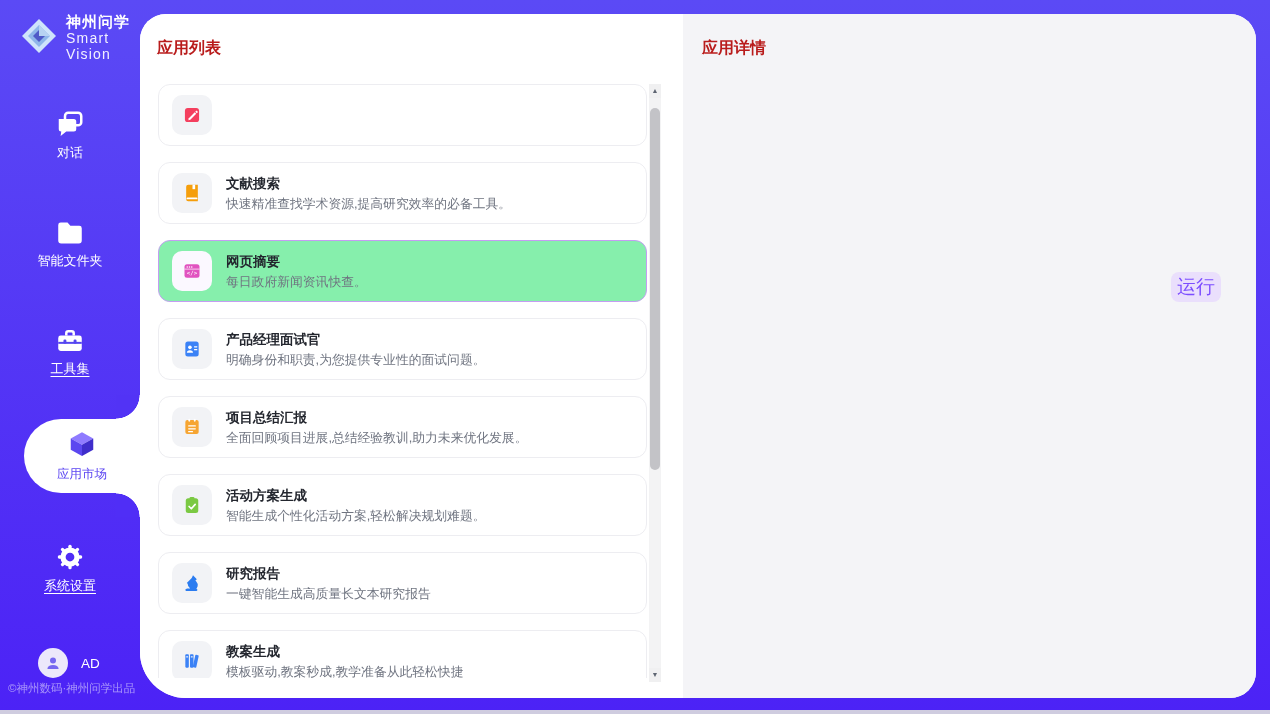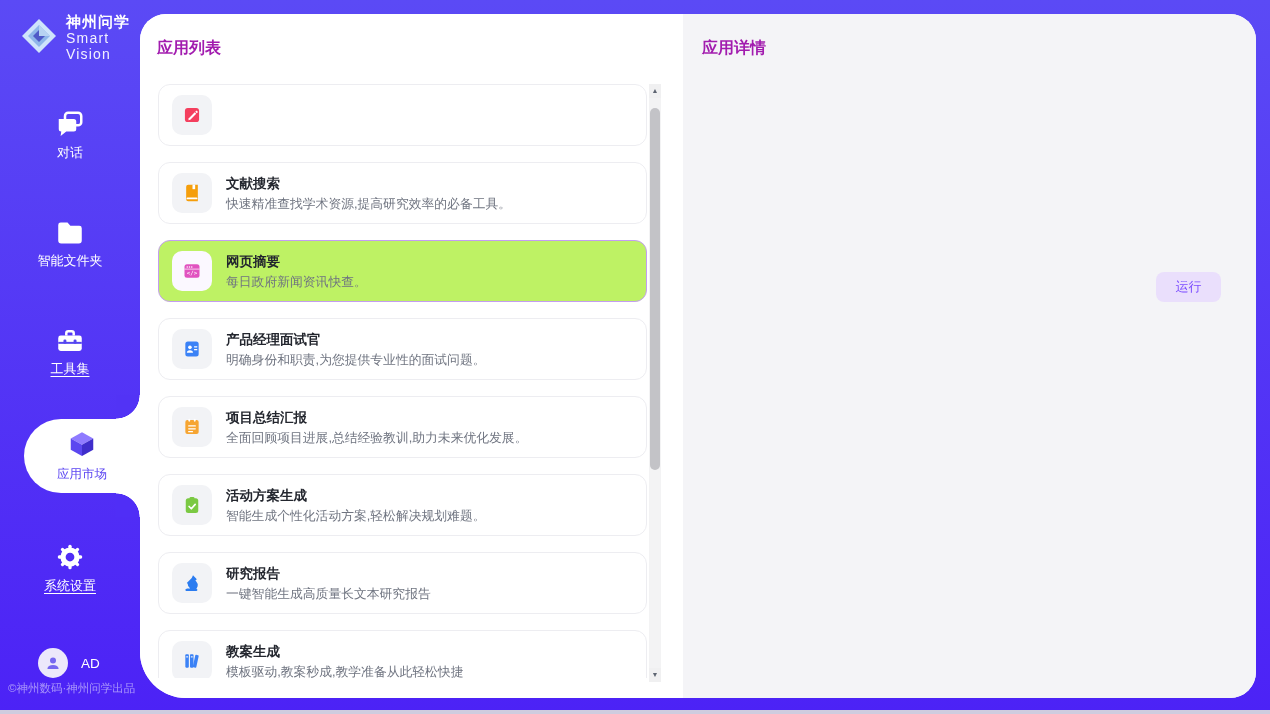--- a/index.html
+++ b/index.html
@@ -27,29 +27,29 @@
   .active-blob svg{margin-top:10px;}
   .user-row{position:absolute;top:648px;left:38px;display:flex;align-items:center;gap:13px;cursor:pointer;}
   .avatar-circle{width:30px;height:30px;border-radius:50%;background:#ece8fb;display:flex;
     align-items:center;justify-content:center;}
   .user-initials{color:#fff;font-size:13.5px;}
   .copyright{position:absolute;bottom:14px;left:8px;font-size:11.5px;color:rgba(255,255,255,.5);white-space:nowrap;}
 
   
   .main-panel{position:absolute;left:140px;top:14px;right:14px;bottom:16px;background:#fff;
     border-radius:26px 26px 26px 46px;overflow:hidden;display:flex;}
-  .panel-header{position:absolute;top:24px;font-size:16px;font-weight:700;color:#a21caf;}
+  .panel-header{position:absolute;top:24px;font-size:16px;font-weight:700;color:#b91c1c;}
 
   
   .app-list-panel{width:543px;position:relative;background:#fff;flex-shrink:0;}
   .app-list-panel .panel-header{left:17px;}
   .cards{position:absolute;left:18px;width:489px;top:70px;bottom:20px;overflow:hidden;}
   .card{height:62px;box-sizing:border-box;border:1px solid #ededf1;border-radius:12px;background:#fff;
     display:flex;align-items:center;padding:0 13px;gap:14px;margin-bottom:16px;cursor:pointer;}
-  .card.selected{background:#bef264;border-color:#c49df2;}
+  .card.selected{background:#86efac;border-color:#c49df2;}
   .tile{width:40px;height:40px;border-radius:10px;background:#f2f3f6;display:flex;align-items:center;
     justify-content:center;flex-shrink:0;}
   .card.selected .tile{background:#fbf8ff;}
   .card-text{display:flex;flex-direction:column;}
   .card-title{font-size:13.5px;font-weight:700;color:#23262e;line-height:17px;}
   .card-desc{font-size:12.8px;color:#6f7480;line-height:17px;margin-top:3px;}
 
   
   .scrollbar{position:absolute;right:22px;top:70px;width:12px;height:598px;background:#f3f3f4;}
   .scroll-arrow{position:absolute;left:0;width:12px;height:14px;background:#f0f0f1;color:#5e6572;
@@ -63,22 +63,22 @@
   .app-detail-panel .panel-header{left:19px;}
   .detail-card{position:absolute;left:19px;top:66px;width:520px;height:164px;background:#fff;
     border:1px solid #e7e7ec;border-radius:14px;box-sizing:border-box;}
   .tool-chip{position:absolute;left:20px;top:15px;display:inline-flex;align-items:center;gap:7px;
     height:30px;padding:0 10px;border:1px solid #e3e3ea;border-radius:8px;background:#fff;cursor:pointer;}
   .chip-label{font-size:13px;color:#2b2f3a;}
   .chip-close{font-size:13px;color:#9aa0aa;margin-left:2px;cursor:pointer;}
   .prompt-text{position:absolute;left:20px;top:66px;right:20px;font-size:13.5px;color:#565b64;line-height:19px;}
   .attach-row{position:absolute;left:20px;top:127px;display:flex;align-items:center;gap:19px;color:#a6aab2;}
   .attach-glyph{font-size:15px;line-height:18px;cursor:pointer;}
-  .run-button{position:absolute;right:35px;top:258px;width:65px;height:30px;background:#eadffc;
-    color:#7c4dff;font-size:13px;border-radius:8px;display:flex;align-items:center;justify-content:center;
+  .run-button{position:absolute;right:35px;top:258px;width:50px;height:30px;background:#eadffc;
+    color:#7c4dff;font-size:19px;border-radius:8px;display:flex;align-items:center;justify-content:center;
     cursor:pointer;}
 </style>
 </head>
 <body>
 
 <div class="sidebar">
 
   <div class="logo">
     <span>
       <svg width="38" height="38" viewBox="0 0 38 38">

